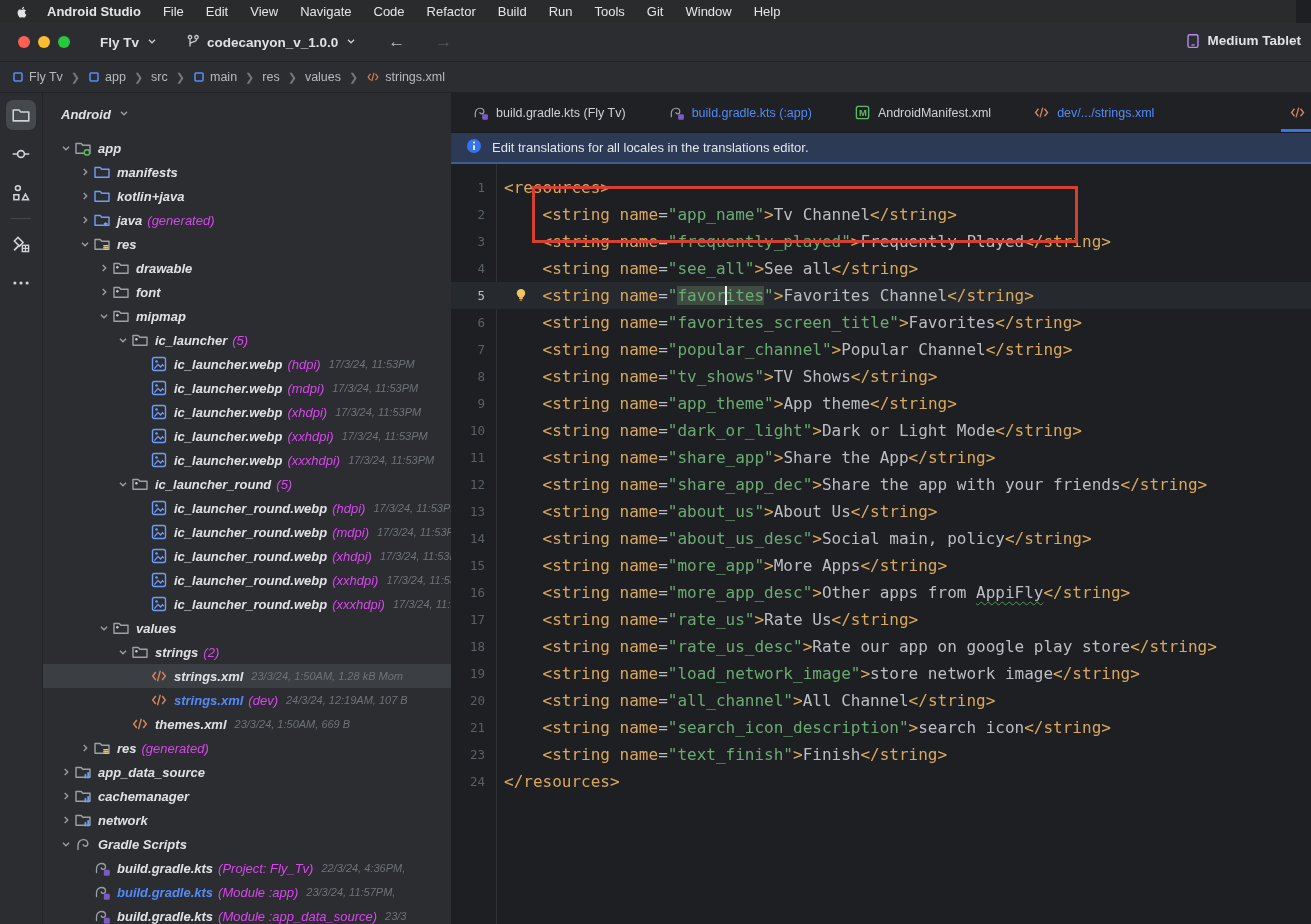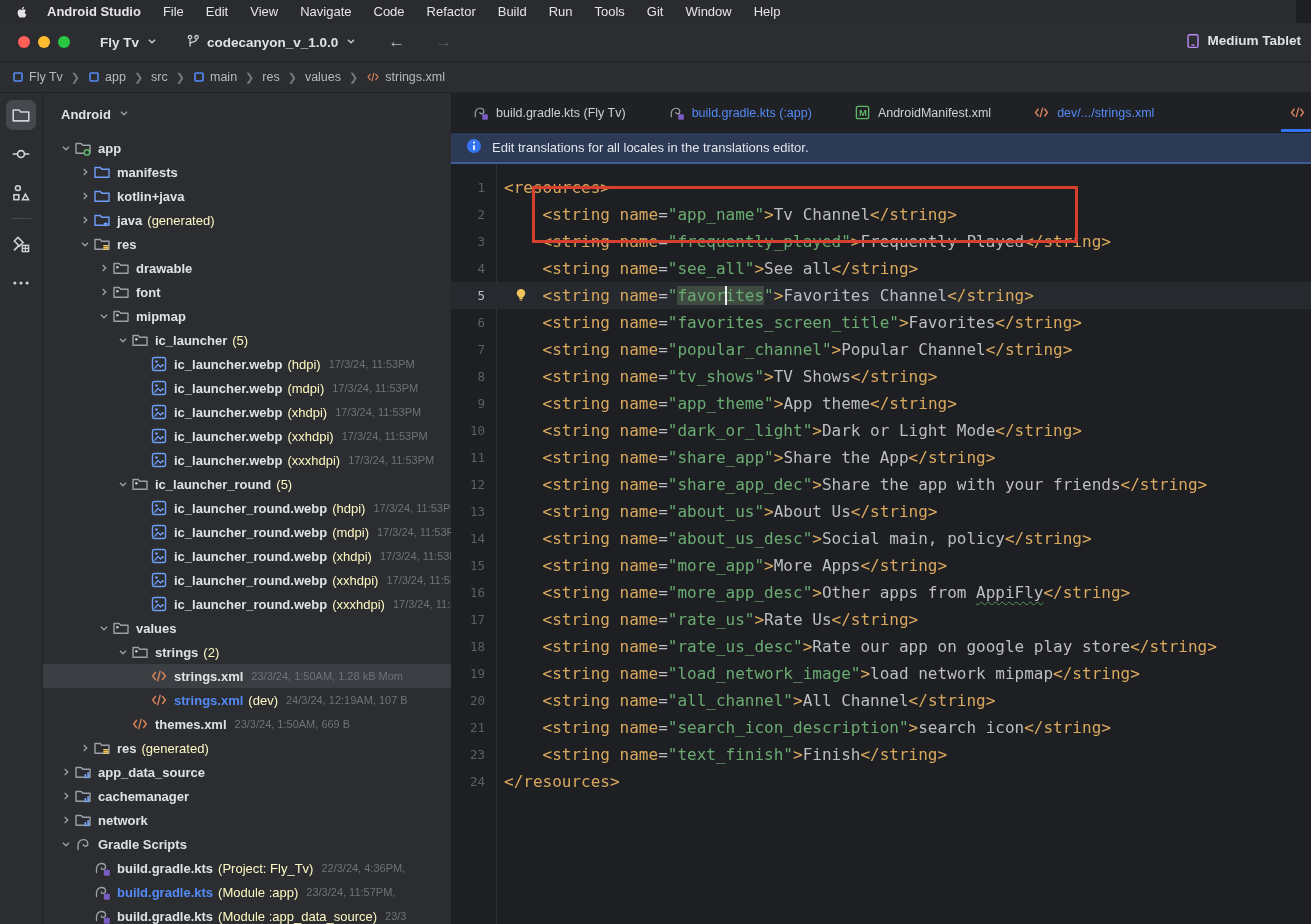--- a/index.html
+++ b/index.html
@@ -34,30 +34,30 @@
 
   
   .main{position:absolute;top:93px;left:0;right:0;bottom:0;display:flex;}
 
   .stripe{width:43px;flex:none;background:#2b2d30;border-right:1px solid #222326;
           display:flex;flex-direction:column;align-items:center;padding-top:7px;gap:9px;}
   .stripe-btn{width:30px;height:30px;border-radius:7px;display:flex;align-items:center;justify-content:center;}
   .stripe-btn.sel{background:#45484d;}
   .stripe-div{width:20px;height:1px;background:#46484d;margin:1px 0;}
 
-  .tree{width:408px;flex:none;background:#2b2d30;overflow:hidden;font-size:13px;}
+  .tree{width:408px;flex:none;background:#2b2d30;overflow:hidden;font-size:13px;font-style:italic;}
   .tree-head{height:43px;display:flex;align-items:center;gap:6px;padding-left:18px;
              font-weight:bold;font-size:13px;color:#dfe1e5;}
   .trow{height:24px;display:flex;align-items:center;white-space:nowrap;overflow:hidden;padding-right:2px;}
   .trow.sel{background:#3b3e43;}
   .chev{width:17px;flex:none;display:flex;justify-content:center;align-items:center;}
   .ticon{width:18px;flex:none;display:flex;align-items:center;justify-content:center;margin-right:6px;}
   .lbl{font-weight:bold;color:#dfe1e5;}
   .lbl.mod{color:var(--mod-blue);}
-  .q{color:#fef9c3;margin-left:5px;}
+  .q{color:#d946ef;margin-left:5px;}
   .meta{color:#6e7379;margin-left:8px;font-size:11px;}
 
   .editor{flex:1;min-width:0;display:flex;flex-direction:column;background:#1e1f22;}
   .tabbar{height:40px;flex:none;background:#1f2124;border-bottom:1px solid #191a1d;
           display:flex;align-items:stretch;overflow:hidden;}
   .tab{display:flex;align-items:center;gap:7px;padding:0 21px;font-size:12.5px;color:#ced0d6;position:relative;}
   .tab.mod{color:var(--mod-blue);}
   .tab.active-clip{margin-left:auto;flex:none;width:30px;padding:0 2px 0 8px;overflow:hidden;}
   .tab.active-clip::after{content:"";position:absolute;left:0;right:0;bottom:0;height:3px;background:var(--accent);}
 
@@ -800,21 +800,21 @@
           <div class="cline">
             <span class="lnum">17</span>
             <span class="ccontent"><span class="tk-x">    </span><span class="tk-t">&lt;string name</span><span class="tk-x">=</span><span class="tk-v">"rate_us"</span><span class="tk-t">&gt;</span><span class="tk-x">Rate Us</span><span class="tk-t">&lt;/string&gt;</span></span>
           </div>
           <div class="cline">
             <span class="lnum">18</span>
             <span class="ccontent"><span class="tk-x">    </span><span class="tk-t">&lt;string name</span><span class="tk-x">=</span><span class="tk-v">"rate_us_desc"</span><span class="tk-t">&gt;</span><span class="tk-x">Rate our app on google play store</span><span class="tk-t">&lt;/string&gt;</span></span>
           </div>
           <div class="cline">
             <span class="lnum">19</span>
-            <span class="ccontent"><span class="tk-x">    </span><span class="tk-t">&lt;string name</span><span class="tk-x">=</span><span class="tk-v">"load_network_image"</span><span class="tk-t">&gt;</span><span class="tk-x">load network mipmap</span><span class="tk-t">&lt;/string&gt;</span></span>
+            <span class="ccontent"><span class="tk-x">    </span><span class="tk-t">&lt;string name</span><span class="tk-x">=</span><span class="tk-v">"load_network_image"</span><span class="tk-t">&gt;</span><span class="tk-x">store network image</span><span class="tk-t">&lt;/string&gt;</span></span>
           </div>
           <div class="cline">
             <span class="lnum">20</span>
             <span class="ccontent"><span class="tk-x">    </span><span class="tk-t">&lt;string name</span><span class="tk-x">=</span><span class="tk-v">"all_channel"</span><span class="tk-t">&gt;</span><span class="tk-x">All Channel</span><span class="tk-t">&lt;/string&gt;</span></span>
           </div>
           <div class="cline">
             <span class="lnum">21</span>
             <span class="ccontent"><span class="tk-x">    </span><span class="tk-t">&lt;string name</span><span class="tk-x">=</span><span class="tk-v">"search_icon_description"</span><span class="tk-t">&gt;</span><span class="tk-x">search icon</span><span class="tk-t">&lt;/string&gt;</span></span>
           </div>
           <div class="cline">

